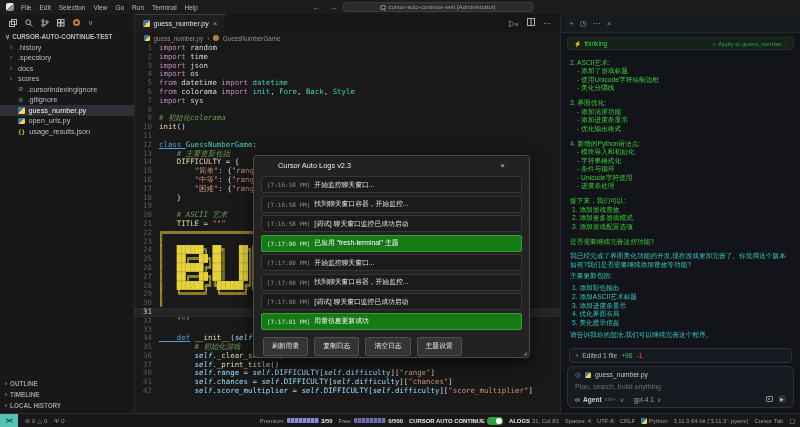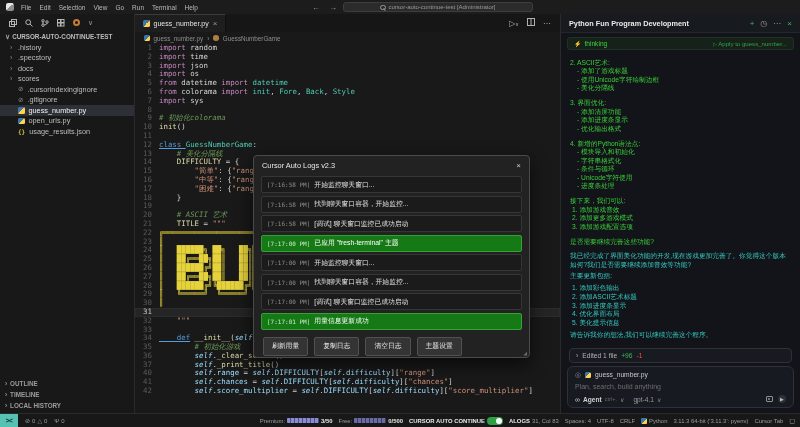--- a/index.html
+++ b/index.html
@@ -66,21 +66,21 @@
   .tk-cmt { color:#6A9955; font-style:italic; }
   .tk-v   { color:#9CDCFE; }
   .tk-self{ color:#9CDCFE; font-style:italic; }
   .tk-tx  { color:#d4d4d4; }
   .tk-art { color:#e6d33c; font-weight:bold; }
 
   
   .modal { position:absolute; left:253px; top:155px; width:277px; height:203px; background:#222222;
            border:1px solid #4a4a4a; border-radius:4px; box-shadow:0 6px 18px rgba(0,0,0,.65);
            z-index:50; display:flex; flex-direction:column; }
-  .modal-head { display:flex; align-items:center; padding:5px 8px 4px; font-size:7.4px; color:#e8e8e8; }
+  .modal-head { display:flex; align-items:center; padding:5px 24px 4px; font-size:7.4px; color:#e8e8e8; }
   .modal-close { margin-left:auto; color:#cfcfcf; font-size:8px; }
   .logs { display:flex; flex-direction:column; gap:2.5px; padding:2px 7px 0; }
   .log { display:flex; align-items:center; gap:4px; background:#1b1b1b; border:1px solid #363636; border-radius:2px;
          padding:2.5px 5px; font-size:6.8px; color:#e0e0e0; white-space:nowrap; overflow:hidden; }
   .log .t { color:#8f8f8f; font-family:"DejaVu Sans Mono",monospace; font-size:6px; }
   .log.hl { background:#157a15; border-color:#35a035; color:#ffffff; }
   .log.hl .t { color:#cdeccd; }
   .modal-buttons { margin-top:auto; display:flex; gap:6px; padding:7px 9px 8px; }
   .mbtn { background:#343434; border:1px solid #515151; border-radius:2px; color:#ededed; font-size:6.8px; padding:3.5px 8px; }
   .resize-h { position:absolute; right:2px; bottom:1px; color:#6a6a6a; font-size:5px; }
@@ -294,21 +294,21 @@
           <div class="code-line"><span class="ln">3</span><span class="lt"><span class="tk-kw">import</span><span class="tk-tx"> json</span></span></div>
           <div class="code-line"><span class="ln">4</span><span class="lt"><span class="tk-kw">import</span><span class="tk-tx"> os</span></span></div>
           <div class="code-line"><span class="ln">5</span><span class="lt"><span class="tk-kw">from</span><span class="tk-tx"> datetime </span><span class="tk-kw">import</span><span class="tk-tx"> </span><span class="tk-cls">datetime</span></span></div>
           <div class="code-line"><span class="ln">6</span><span class="lt"><span class="tk-kw">from</span><span class="tk-tx"> colorama </span><span class="tk-kw">import</span><span class="tk-tx"> </span><span class="tk-cls">init</span><span class="tk-tx">, </span><span class="tk-cls">Fore</span><span class="tk-tx">, </span><span class="tk-cls">Back</span><span class="tk-tx">, </span><span class="tk-cls">Style</span></span></div>
           <div class="code-line"><span class="ln">7</span><span class="lt"><span class="tk-kw">import</span><span class="tk-tx"> sys</span></span></div>
           <div class="code-line"><span class="ln">8</span><span class="lt"></span></div>
           <div class="code-line"><span class="ln">9</span><span class="lt"><span class="tk-cmt"># 初始化colorama</span></span></div>
           <div class="code-line"><span class="ln">10</span><span class="lt"><span class="tk-fn">init</span><span class="tk-tx">()</span></span></div>
           <div class="code-line"><span class="ln">11</span><span class="lt"></span></div>
           <div class="code-line"><span class="ln">12</span><span class="lt"><span class="tk-kwb">class </span><span class="tk-cls">GuessNumberGame</span><span class="tk-tx">:</span></span></div>
-          <div class="code-line"><span class="ln">13</span><span class="lt"><span class="tk-cmt">    # 美化分隔线</span></span></div>
+          <div class="code-line"><span class="ln">13</span><span class="lt"><span class="tk-cmt">    # 主要更新包括</span></span></div>
           <div class="code-line"><span class="ln">14</span><span class="lt"><span class="tk-fn">    DIFFICULTY</span><span class="tk-tx"> = {</span></span></div>
           <div class="code-line"><span class="ln">15</span><span class="lt"><span class="tk-tx">        </span><span class="tk-str">"简单"</span><span class="tk-tx">: {</span><span class="tk-str">"range"</span><span class="tk-tx">: (</span><span class="tk-num">1</span><span class="tk-tx">, </span><span class="tk-num">50</span><span class="tk-tx">), </span><span class="tk-str">"chances"</span><span class="tk-tx">: </span><span class="tk-num">10</span><span class="tk-tx">},</span></span></div>
           <div class="code-line"><span class="ln">16</span><span class="lt"><span class="tk-tx">        </span><span class="tk-str">"中等"</span><span class="tk-tx">: {</span><span class="tk-str">"range"</span><span class="tk-tx">: (</span><span class="tk-num">1</span><span class="tk-tx">, </span><span class="tk-num">100</span><span class="tk-tx">), </span><span class="tk-str">"chances"</span><span class="tk-tx">: </span><span class="tk-num">8</span><span class="tk-tx">},</span></span></div>
           <div class="code-line"><span class="ln">17</span><span class="lt"><span class="tk-tx">        </span><span class="tk-str">"困难"</span><span class="tk-tx">: {</span><span class="tk-str">"range"</span><span class="tk-tx">: (</span><span class="tk-num">1</span><span class="tk-tx">, </span><span class="tk-num">200</span><span class="tk-tx">), </span><span class="tk-str">"chances"</span><span class="tk-tx">: </span><span class="tk-num">6</span><span class="tk-tx">}</span></span></div>
           <div class="code-line"><span class="ln">18</span><span class="lt"><span class="tk-tx">    }</span></span></div>
           <div class="code-line"><span class="ln">19</span><span class="lt"></span></div>
           <div class="code-line"><span class="ln">20</span><span class="lt"><span class="tk-cmt">    # ASCII 艺术</span></span></div>
           <div class="code-line"><span class="ln">21</span><span class="lt"><span class="tk-fn">    TITLE</span><span class="tk-tx"> = </span><span class="tk-str">"""</span></span></div>
           <div class="code-line"><span class="ln">22</span><span class="lt"><span class="tk-art">╔════════════════════════════════════════════╗</span></span></div>
           <div class="code-line"><span class="ln">23</span><span class="lt"><span class="tk-art">║                                            ║</span></span></div>
@@ -327,21 +327,20 @@
           <div class="code-line"><span class="ln">36</span><span class="lt"><span class="tk-self">        self</span><span class="tk-tx">.</span><span class="tk-fn">_clear_screen</span><span class="tk-tx">()</span></span></div>
           <div class="code-line"><span class="ln">37</span><span class="lt"><span class="tk-self">        self</span><span class="tk-tx">.</span><span class="tk-fn">_print_title</span><span class="tk-tx">()</span></span></div>
           <div class="code-line"><span class="ln">40</span><span class="lt"><span class="tk-self">        self</span><span class="tk-tx">.</span><span class="tk-v">range</span><span class="tk-tx"> = </span><span class="tk-self">self</span><span class="tk-tx">.</span><span class="tk-v">DIFFICULTY</span><span class="tk-tx">[</span><span class="tk-self">self</span><span class="tk-tx">.</span><span class="tk-v">difficulty</span><span class="tk-tx">][</span><span class="tk-str">"range"</span><span class="tk-tx">]</span></span></div>
           <div class="code-line"><span class="ln">41</span><span class="lt"><span class="tk-self">        self</span><span class="tk-tx">.</span><span class="tk-v">chances</span><span class="tk-tx"> = </span><span class="tk-self">self</span><span class="tk-tx">.</span><span class="tk-v">DIFFICULTY</span><span class="tk-tx">[</span><span class="tk-self">self</span><span class="tk-tx">.</span><span class="tk-v">difficulty</span><span class="tk-tx">][</span><span class="tk-str">"chances"</span><span class="tk-tx">]</span></span></div>
           <div class="code-line"><span class="ln">42</span><span class="lt"><span class="tk-self">        self</span><span class="tk-tx">.</span><span class="tk-v">score_multiplier</span><span class="tk-tx"> = </span><span class="tk-self">self</span><span class="tk-tx">.</span><span class="tk-v">DIFFICULTY</span><span class="tk-tx">[</span><span class="tk-self">self</span><span class="tk-tx">.</span><span class="tk-v">difficulty</span><span class="tk-tx">][</span><span class="tk-str">"score_multiplier"</span><span class="tk-tx">]</span></span></div>
         </div>
     </div>
 
     <div class="chat">
       <div class="chat-head">
-        <span class="chat-title">Python Fun Program Development</span>
         <span class="hicon green">+</span>
         <span class="hicon">◷</span>
         <span class="hicon">⋯</span>
         <span class="hicon green">×</span>
       </div>
       <div class="thinking-bar">
         <span style="font-size:6px;">⚡</span>
         <span>thinking</span>
         <span class="apply-link"><span style="font-size:5px;">▷</span> <span>Apply to guess_number...</span></span>
       </div>

